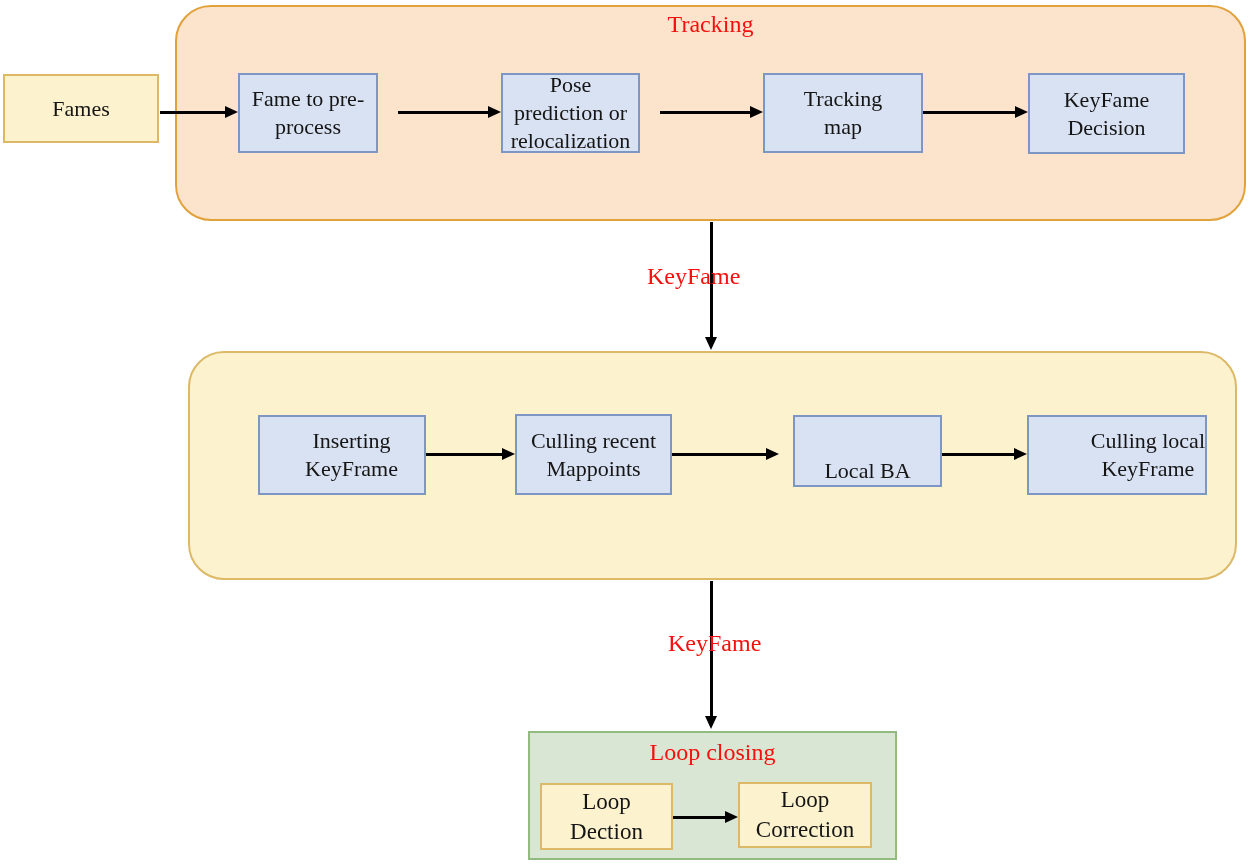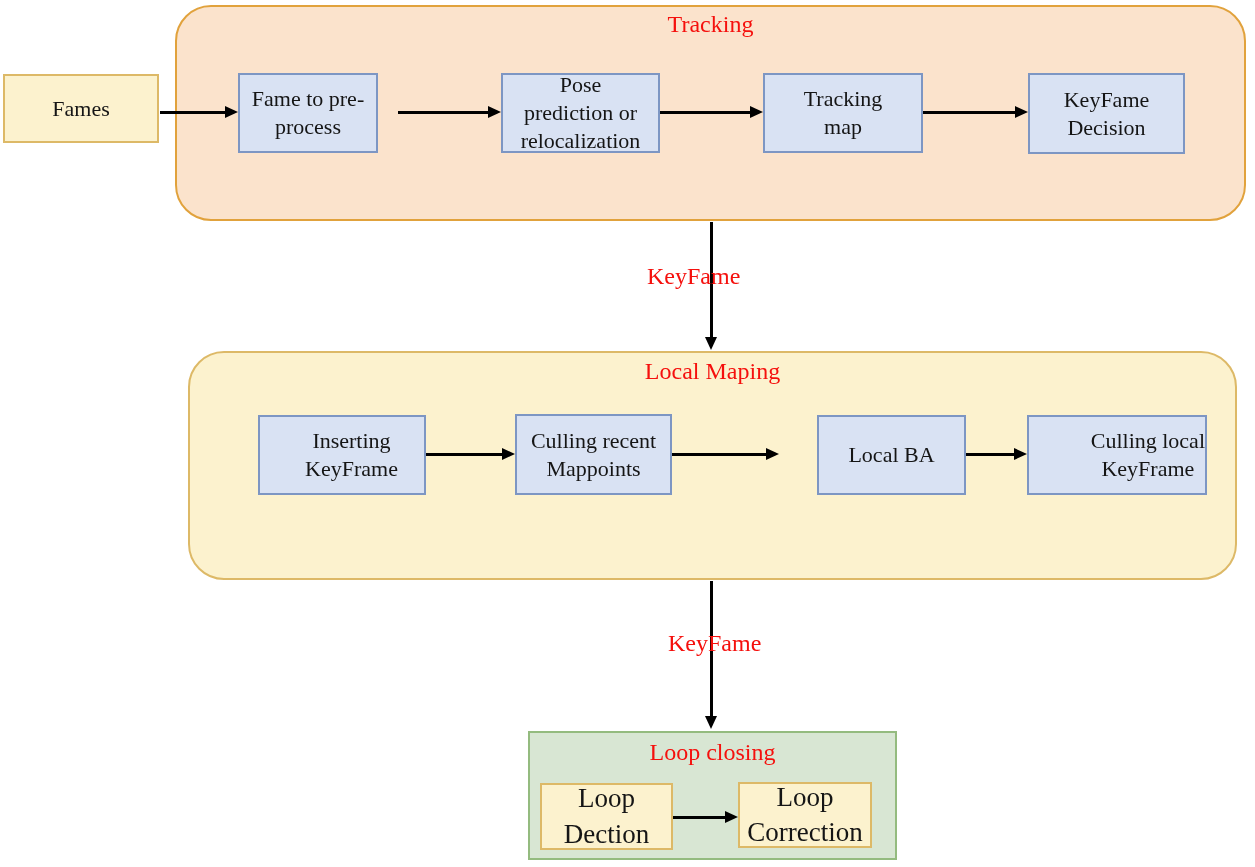--- a/index.html
+++ b/index.html
@@ -54,21 +54,21 @@
   }
   .box span { white-space: pre-line; display: block; }
   .box.blue {
     background: var(--blue-fill, #D9E2F3);
     border-color: var(--blue-border, #7D96C3);
   }
   .box.yellow {
     background: var(--yellow-fill, #FCF2CE);
     border-color: var(--yellow-border, #DDB967);
   }
-  .box.small { font-size: 27px; line-height: 1.3; }
+  .box.small { font-size: 23px; line-height: 1.3; }
   .arrow-h {
     position: absolute;
     height: 0;
     border-top: 3px solid var(--arrow, #000);
   }
   .arrow-h::after {
     content: "";
     position: absolute;
     right: -12px;
     top: -8px;
@@ -101,39 +101,38 @@
 </style>
 </head>
 <body>
 
 <div class="canvas">
 
   <div class="group tracking" style="left:175px; top:5px; width:1071px; height:216px;"></div>
   <div class="group-title" style="left:175px; top:11px; width:1071px;">Tracking</div>
 
   <div class="group localmap" style="left:188px; top:351px; width:1049px; height:229px;"></div>
-  <div class="group-title" style="left:188px; top:358px; width:1049px;">Local Maping</div>
 
   <div class="group loop" style="left:528px; top:731px; width:369px; height:129px;"></div>
   <div class="group-title" style="left:528px; top:739px; width:369px;">Loop closing</div>
 
   <div class="box yellow" style="left:3px; top:74px; width:156px; height:69px;">
     <span>Fames</span>
   </div>
 
   <div class="arrow-h" style="left:160px; top:111px; width:66px;"></div>
   <div class="arrow-h" style="left:398px; top:111px; width:91px;"></div>
   <div class="arrow-h" style="left:660px; top:111px; width:91px;"></div>
   <div class="arrow-h" style="left:923px; top:111px; width:93px;"></div>
 
   <div class="box blue" style="left:238px; top:73px; width:140px; height:80px;">
     <span>Fame to pre-
 process</span>
   </div>
-  <div class="box blue" style="left:501px; top:73px; width:159px; height:80px;">
+  <div class="box blue" style="left:501px; top:73px; width:139px; height:80px;">
     <span>Pose
 prediction or
 relocalization</span>
   </div>
   <div class="box blue" style="left:763px; top:73px; width:160px; height:80px;">
     <span>Tracking
 map</span>
   </div>
   <div class="box blue" style="left:1028px; top:73px; width:157px; height:81px;">
     <span>KeyFame
@@ -148,21 +147,21 @@
   <div class="arrow-h" style="left:928px; top:453px; width:87px;"></div>
 
   <div class="box blue" style="left:258px; top:415px; width:168px; height:80px;padding-left:19px;">
     <span>Inserting
 KeyFrame</span>
   </div>
   <div class="box blue" style="left:515px; top:414px; width:157px; height:81px;">
     <span>Culling recent
 Mappoints</span>
   </div>
-  <div class="box blue" style="left:817px; top:415px; width:149px; height:80px;">
+  <div class="box blue" style="left:793px; top:415px; width:149px; height:72px;align-items:flex-end;">
     <span>Local BA</span>
   </div>
   <div class="box blue" style="left:1027px; top:415px; width:180px; height:80px;justify-content:flex-end;">
     <span>Culling local
 KeyFrame</span>
   </div>
 
   <div class="arrow-v" style="left:710px; top:581px; height:136px;"></div>
   <div class="edge-label" style="left:668px; top:630px;">KeyFame</div>
 

